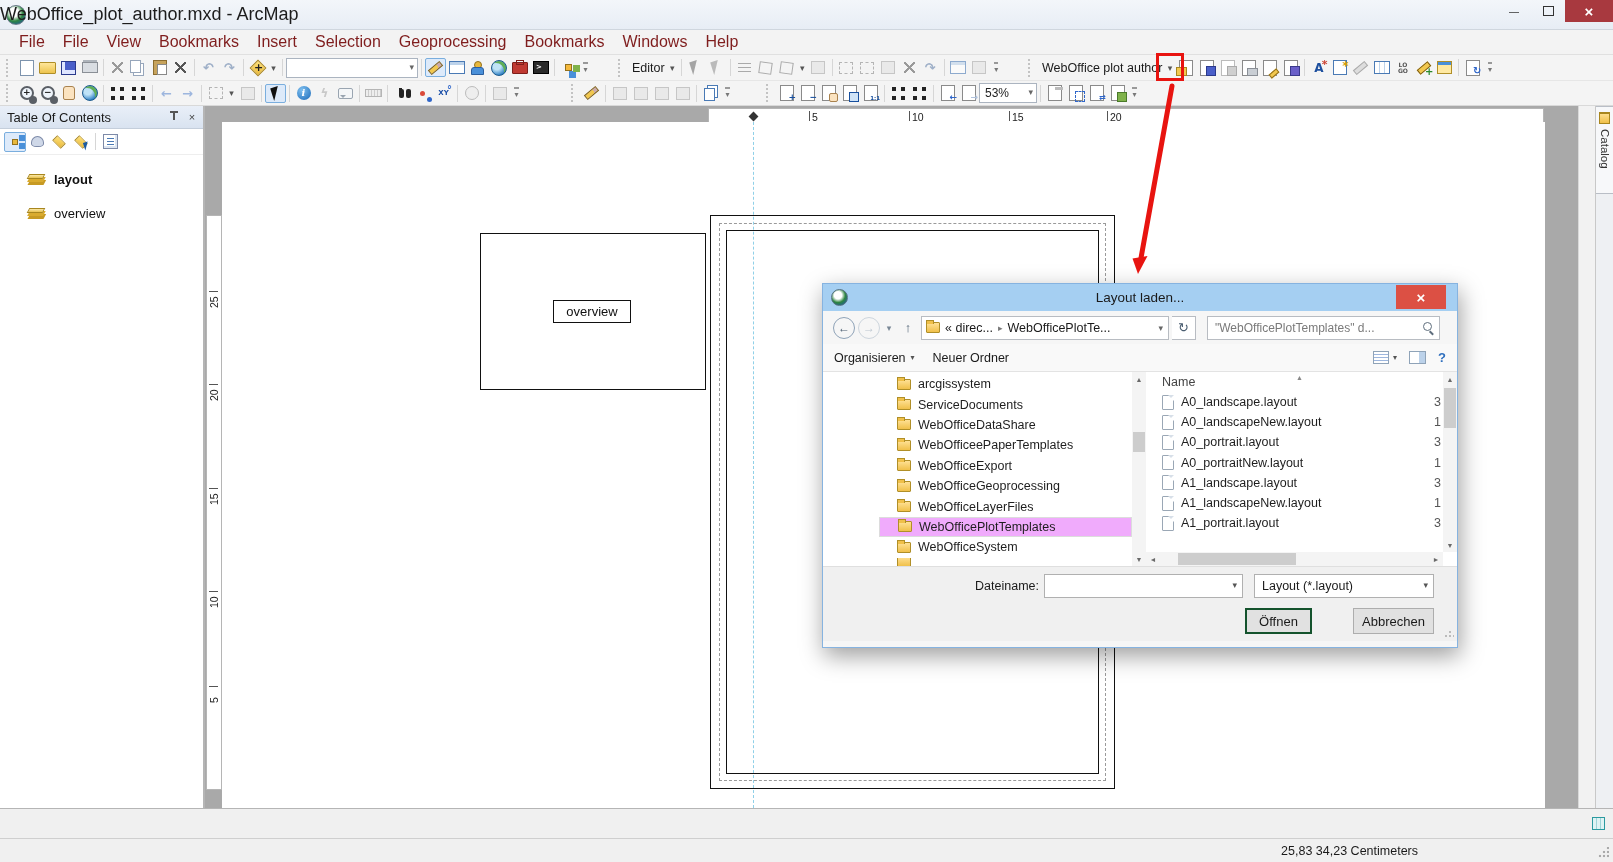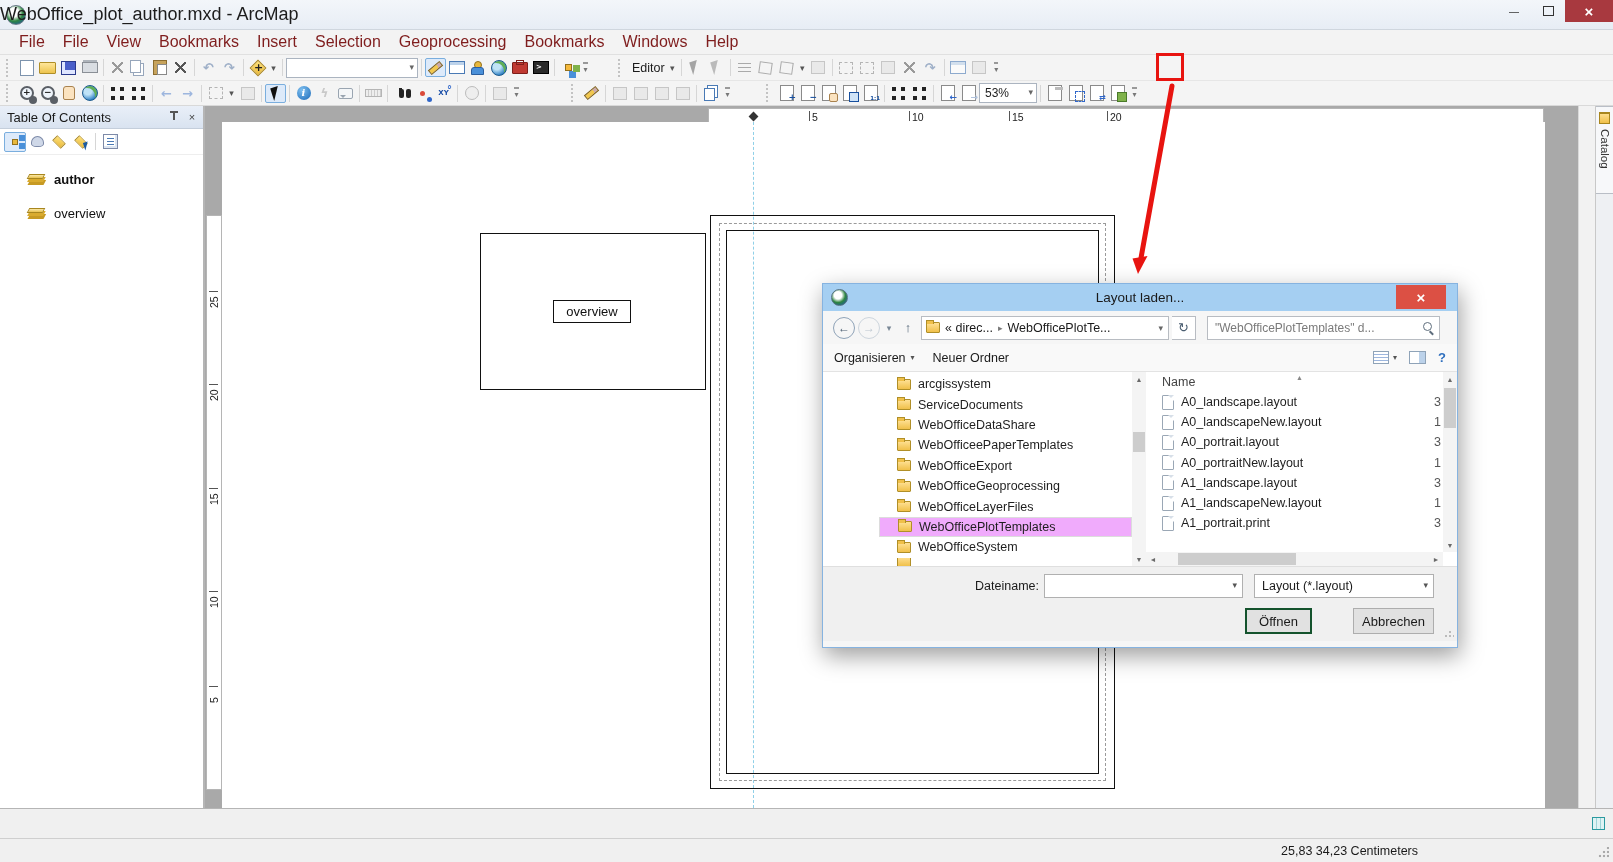--- a/index.html
+++ b/index.html
@@ -344,20 +344,42 @@
       <i class="tb ic-selgray"></i>
       <i class="tb ic-selgray"></i>
       <i class="tb ic-grayicon"></i>
       <i class="tb ic-cut xl"></i>
       <i class="tb g-redo"></i>
       <span class="sep"></span>
       <i class="tb ic-table" style="opacity:.6"></i>
       <i class="tb ic-grayicon"></i>
       <span class="ovf"></span>
     </div>
+    <div class="grp">
+      <span class="grip"></span>
+      <span class="ddlabel">WebOffice plot author</span>
+      <span class="cr"></span>
+      <i class="tb pgo wo-load"></i>
+      <i class="tb pgo wo-save"></i>
+      <i class="tb pgo wo-saveg"></i>
+      <i class="tb pgo wo-print"></i>
+      <i class="tb pgo wo-exp"></i>
+      <i class="tb pgo wo-imp"></i>
+      <span class="sep"></span>
+      <i class="tb ic-astar"></i>
+      <i class="tb ic-newtpl"></i>
+      <i class="tb ic-pencil gray"></i>
+      <i class="tb ic-grid2"></i>
+      <i class="tb ic-logo"></i>
+      <i class="tb ic-addgfx"></i>
+      <i class="tb ic-attred"></i>
+      <span class="sep"></span>
+      <i class="tb ic-refreshpg"></i>
+      <span class="ovf"></span>
+    </div>
   </div>
 
   <div class="tbrow tb2">
     <div class="grp" style="width:565px">
       <span class="grip"></span>
       <i class="tb ic-magp"></i>
       <i class="tb ic-magm"></i>
       <i class="tb ic-hand"></i>
       <i class="tb ic-globe"></i>
       <span class="sep"></span>
@@ -436,21 +458,21 @@
         <i class="tb t-order active"></i>
         <i class="tb t-src"></i>
         <i class="tb t-vis"></i>
         <i class="tb t-sel"></i>
         <span class="sep"></span>
         <i class="tb t-opt"></i>
       </div>
       <div class="toc-tree">
         <div class="toc-row">
           <span class="lyr"></span>
-          <span class="bold">author</span>
+          <span class="bold">layout</span>
         </div>
         <div class="toc-row">
           <span class="lyr"></span>
           <span>overview</span>
         </div>
       </div>
     </div>
 
     <div class="lv">
       <div class="hruler">
@@ -622,21 +644,21 @@
             <span>A1_landscape.layout</span>
             <span class="fdate">3</span>
           </div>
         <div class="frow">
             <span class="f-file"></span>
             <span>A1_landscapeNew.layout</span>
             <span class="fdate">1</span>
           </div>
         <div class="frow">
             <span class="f-file"></span>
-            <span>A1_portrait.print</span>
+            <span>A1_portrait.layout</span>
             <span class="fdate">3</span>
           </div>
         <div class="fp-vscroll">
           <span class="ar" style="height:14px;display:flex;align-items:center">▲</span>
           <span class="track" style="flex:1;width:100%;position:relative">
               <span class="thumb" style="position:absolute;left:1px;right:1px;top:2px;height:40px;background:#cdcdcd"></span>
             </span>
           <span class="ar" style="height:14px;display:flex;align-items:center">▼</span>
         </div>
         <div class="fp-hscroll">

